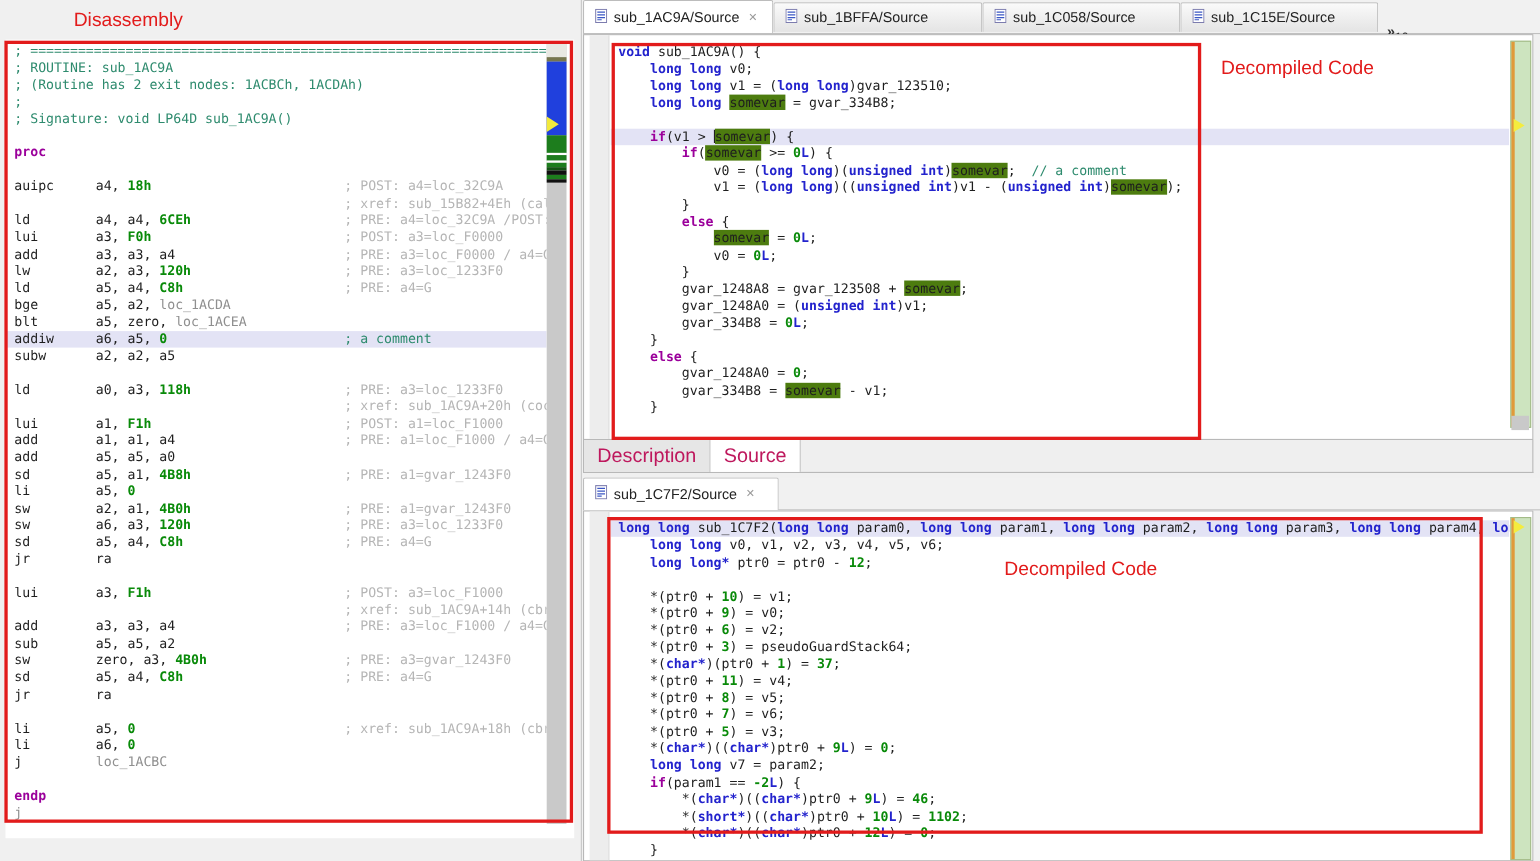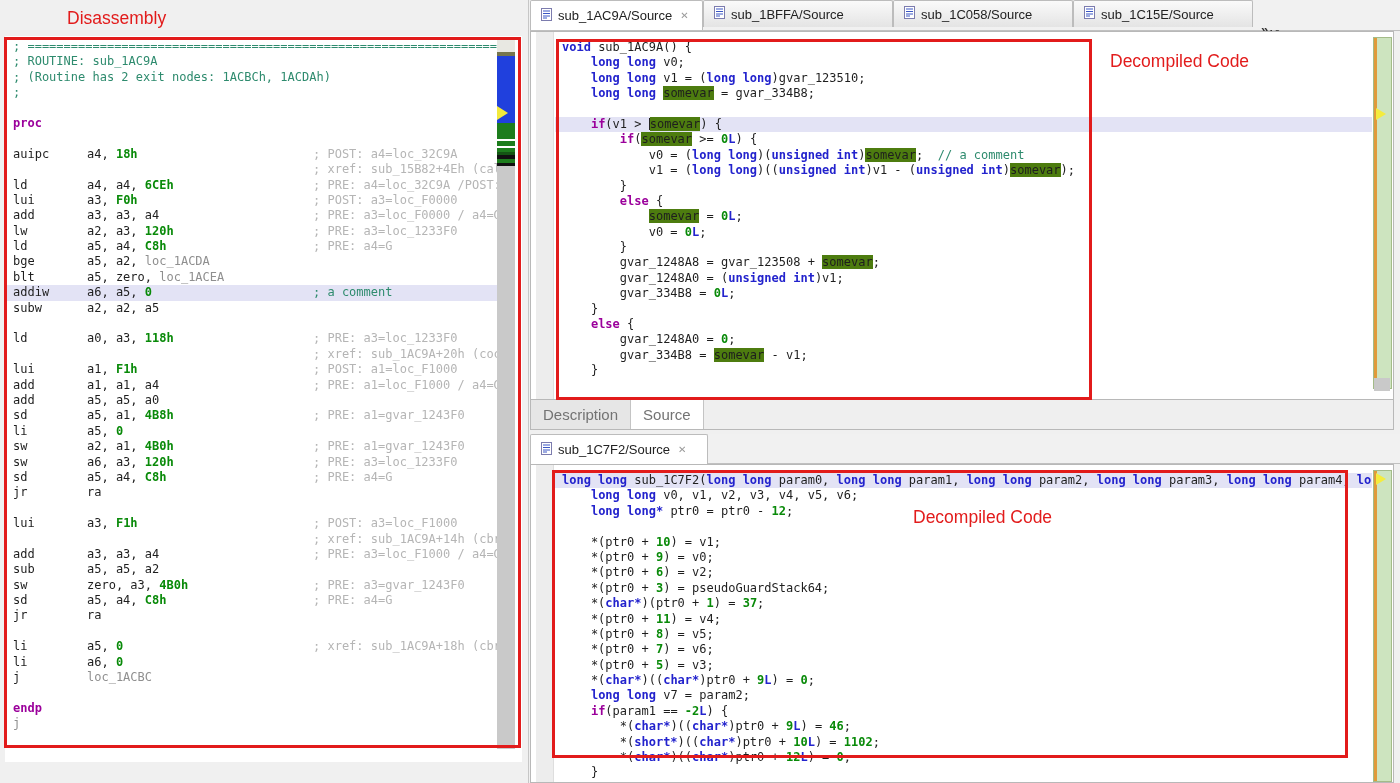--- a/index.html
+++ b/index.html
@@ -39,21 +39,21 @@
   .tk-c{color:#2e8b6e;}
   .tk-g{color:#b5b5b5;}
   .tk-l{color:#8f8f8f;}
   .tk-y{background:#4d7c0f;color:#1e1e1e;}
   .tk-caret{display:inline-block;width:0;border-left:1px solid #222;height:12px;vertical-align:-2px;}
 
   
   .vdivider{position:absolute;left:528px;top:0;width:1px;height:783px;background:#c6c6c6;}
 
   
-  .tabbar{position:absolute;display:flex;align-items:flex-start;background:#f1f1f1;box-sizing:border-box;}
+  .tabbar{position:absolute;display:flex;align-items:center;background:#f1f1f1;box-sizing:border-box;}
   .tabbar.top{left:530px;top:0;width:870px;height:31px;border-bottom:1px solid #c0c0c0;}
   .tabbar.bottom{left:530px;top:434px;width:870px;height:30px;border-bottom:1px solid #c0c0c0;}
   .tab{height:27px;display:flex;align-items:center;gap:6px;padding:0 10px;font-size:13px;color:#222;
        background:linear-gradient(#fafafa,#e4e4e4);border:1px solid #bcbcbc;border-bottom:none;
        border-radius:2px 2px 0 0;box-sizing:border-box;white-space:nowrap;overflow:hidden;}
   .tab.active{background:#ffffff;height:30px;}
   .tabbar.top .tab:nth-child(1){width:173px;}
   .tabbar.top .tab:nth-child(2){width:190px;}
   .tabbar.top .tab:nth-child(3){width:180px;}
   .tabbar.top .tab:nth-child(4){width:180px;}
@@ -79,37 +79,38 @@
   .ruler .stripe{position:absolute;left:0;top:0;width:3px;height:100%;background:#e09a3a;}
   .ruler .tri{position:absolute;left:2px;width:0;height:0;border-left:10px solid #f4ec3e;
               border-top:6px solid transparent;border-bottom:6px solid transparent;}
   .top-editor .ruler .tri{top:70px;}
   .bottom-editor .ruler .tri{top:2px;}
   .ruler-end{position:absolute;left:843px;top:346px;width:16px;height:13px;background:#c9c9c9;}
 
   
   .pagetabs{position:absolute;left:530px;top:400px;width:864px;height:30px;background:#efefef;
             border:1px solid #b8b8b8;border-top:none;display:flex;box-sizing:border-box;}
-  .ptab{padding:0 12px;font-size:15px;color:#737373;background:#e6e6e6;border-right:1px solid #c4c4c4;
+  .ptab{padding:0 12px;font-size:18px;color:#be185d;background:#e6e6e6;border-right:1px solid #c4c4c4;
         display:flex;align-items:center;height:100%;box-sizing:border-box;}
   .ptab.active{background:#ffffff;}
 </style>
 </head>
 <body>
 
 <div class="screen">
 
   <div class="red-label" id="label-disasm">Disassembly</div>
 
   <div class="left-white">
     <div id="disasm">
         <div class="dline"><span class="col c1"><span class="tk-c">; ==========================================================================================================</span></span></div>
         <div class="dline"><span class="col c1"><span class="tk-c">; ROUTINE: sub_1AC9A</span></span></div>
         <div class="dline"><span class="col c1"><span class="tk-c">; (Routine has 2 exit nodes: 1ACBCh, 1ACDAh)</span></span></div>
         <div class="dline"><span class="col c1"><span class="tk-c">;</span></span></div>
+        <div class="dline"><span class="col c1"><span class="tk-c">; Signature: void LP64D sub_1AC9A()</span></span></div>
         <div class="dline"></div>
         <div class="dline"><span class="col c1"><span class="tk-k">proc</span></span></div>
         <div class="dline"></div>
         <div class="dline"><span class="col c1"><span class="tk-p">auipc</span></span><span class="col c2"><span class="tk-p">a4, </span><span class="tk-n">18h</span></span><span class="col c3"><span class="tk-g">; POST: a4=loc_32C9A</span></span></div>
         <div class="dline"><span class="col c3"><span class="tk-g">; xref: sub_15B82+4Eh (cal</span></span></div>
         <div class="dline"><span class="col c1"><span class="tk-p">ld</span></span><span class="col c2"><span class="tk-p">a4, a4, </span><span class="tk-n">6CEh</span></span><span class="col c3"><span class="tk-g">; PRE: a4=loc_32C9A /POST:</span></span></div>
         <div class="dline"><span class="col c1"><span class="tk-p">lui</span></span><span class="col c2"><span class="tk-p">a3, </span><span class="tk-n">F0h</span></span><span class="col c3"><span class="tk-g">; POST: a3=loc_F0000</span></span></div>
         <div class="dline"><span class="col c1"><span class="tk-p">add</span></span><span class="col c2"><span class="tk-p">a3, a3, a4</span></span><span class="col c3"><span class="tk-g">; PRE: a3=loc_F0000 / a4=G</span></span></div>
         <div class="dline"><span class="col c1"><span class="tk-p">lw</span></span><span class="col c2"><span class="tk-p">a2, a3, </span><span class="tk-n">120h</span></span><span class="col c3"><span class="tk-g">; PRE: a3=loc_1233F0</span></span></div>
         <div class="dline"><span class="col c1"><span class="tk-p">ld</span></span><span class="col c2"><span class="tk-p">a5, a4, </span><span class="tk-n">C8h</span></span><span class="col c3"><span class="tk-g">; PRE: a4=G</span></span></div>

